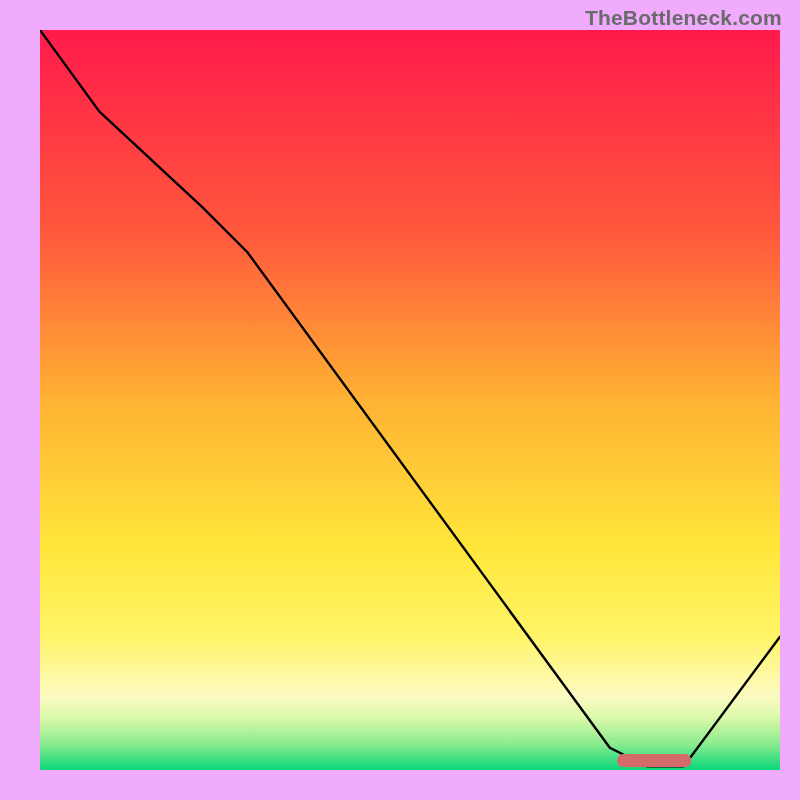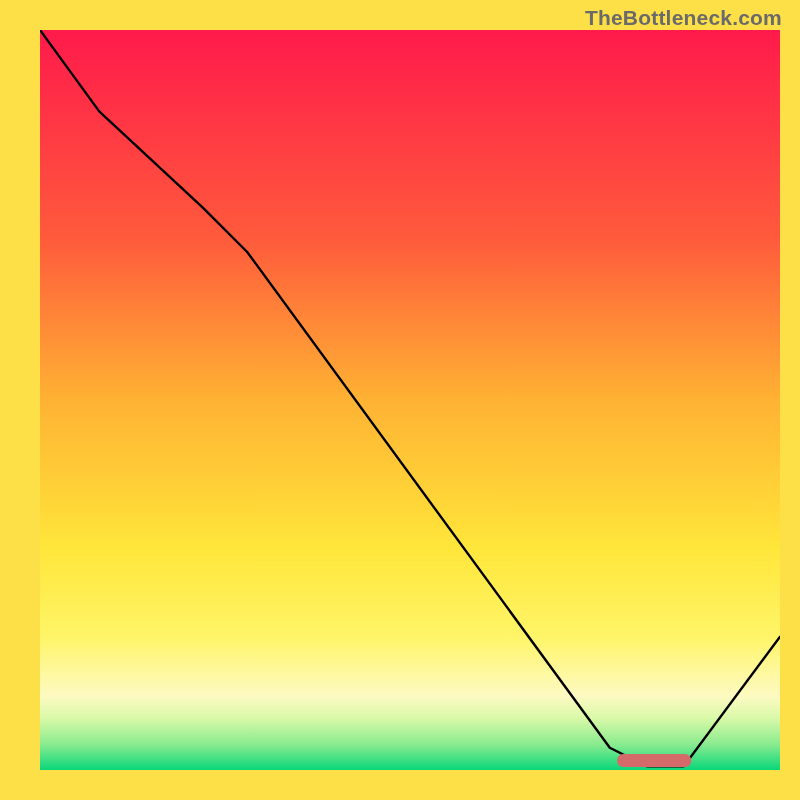--- a/index.html
+++ b/index.html
@@ -8,21 +8,21 @@
     width: 800px;
     height: 800px;
     background: #000;
     overflow: hidden;
     font-family: Arial, Helvetica, sans-serif;
   }
   .frame {
     position: relative;
     width: 800px;
     height: 800px;
-    background: #fde047;
+    background: #f0abfc;
   }
   .watermark {
     position: absolute;
     top: 6px;
     right: 18px;
     color: #6a6a6a;
     font-size: 21px;
     font-weight: 600;
     letter-spacing: 0.2px;
     z-index: 10;

